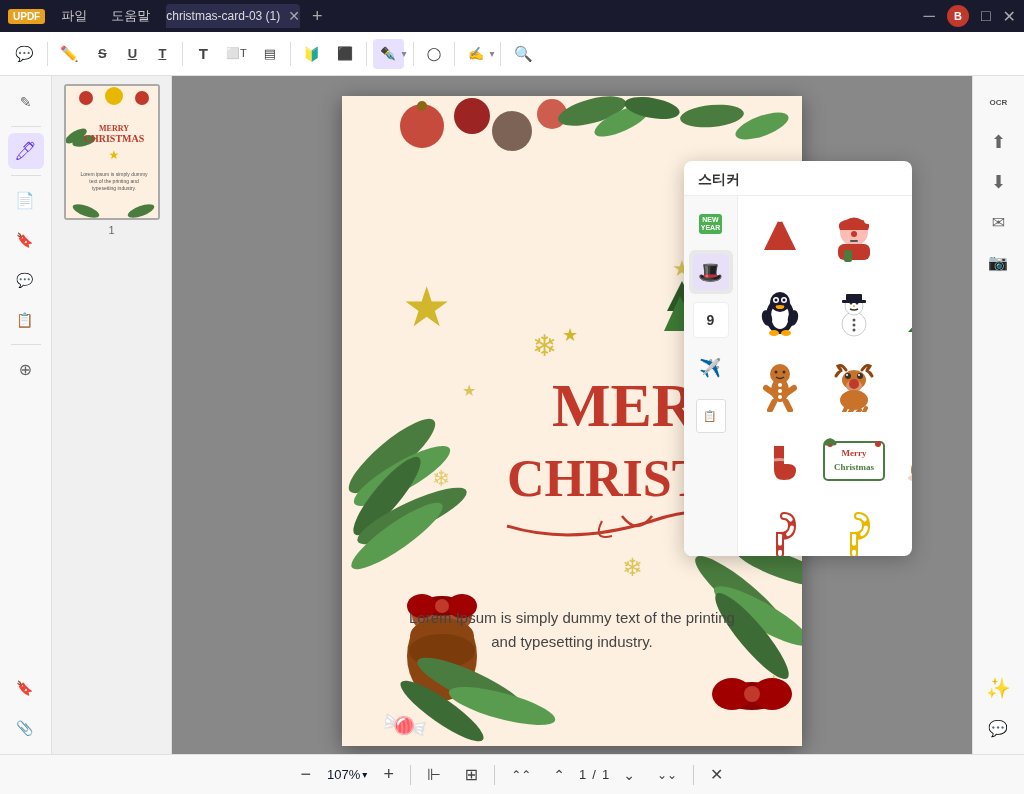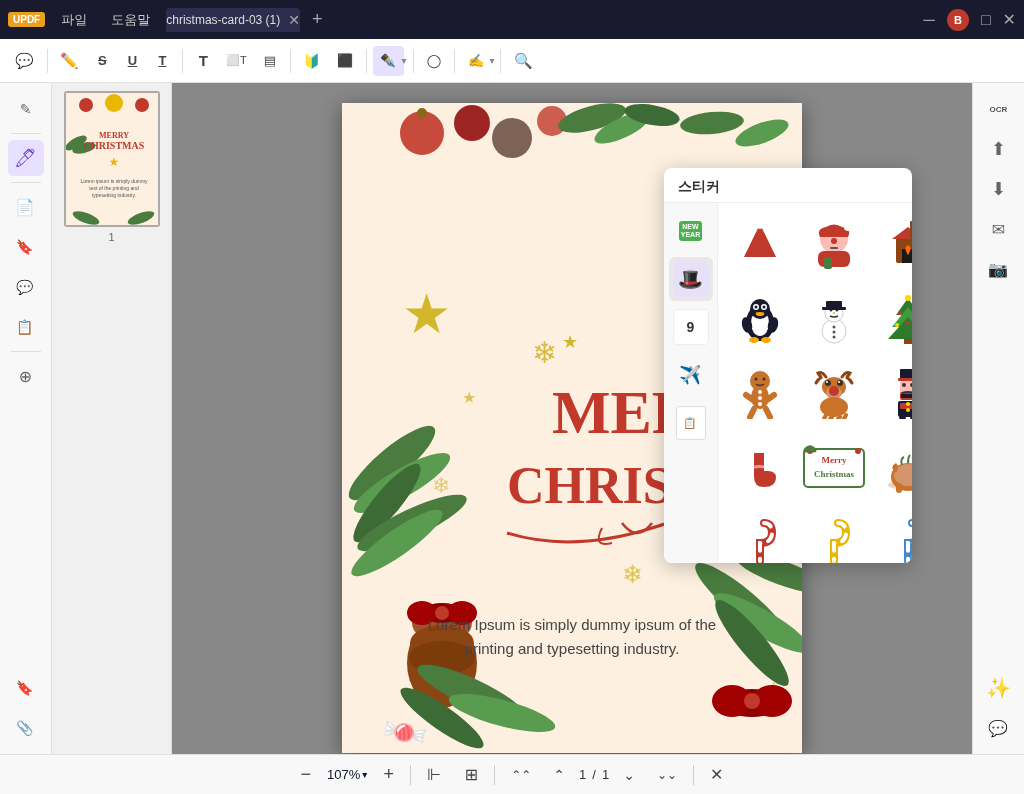--- a/index.html
+++ b/index.html
@@ -1,20 +1,20 @@
 <!DOCTYPE html>
 <html><head>
   <meta charset="utf-8">
   <style>
     * { box-sizing: border-box; margin: 0; padding: 0; }
     body { font-family: 'Segoe UI', Arial, sans-serif; background: #f0f0f0; width: 1024px; height: 794px; overflow: hidden; display: flex; flex-direction: column; }
 
     
     .title-bar {
-      height: 39px;
+      height: 32px;
       background: #1a1a2e;
       display: flex;
       align-items: center;
       padding: 0 8px;
       gap: 8px;
       flex-shrink: 0;
     }
     .title-bar-logo {
       background: #e8a020;
       color: white;
@@ -232,21 +232,21 @@
     .page-nav {
       display: flex; align-items: center; gap: 6px;
       font-size: 13px; color: #333;
     }
 
     
     .sticker-popup {
       position: absolute;
       top: 85px;
       right: 60px;
-      width: 248px;
+      width: 228px;
       background: white;
       border-radius: 8px;
       box-shadow: 0 4px 20px rgba(0,0,0,0.25);
       overflow: hidden;
       z-index: 100;
     }
     .sticker-popup-header {
       padding: 10px 14px 6px;
       font-size: 14px;
       font-weight: bold;
@@ -480,21 +480,21 @@
         <ellipse cx="430" cy="598" rx="20" ry="16" fill="#A00000"></ellipse>
         <circle cx="410" cy="598" r="8" fill="#c0392b"></circle>
 
         <text x="50" y="650" font-size="35" transform="rotate(-30,50,650)">🍬</text>
 
         <text x="220" y="245" font-size="18" fill="#c8a800" opacity="0.8">★</text>
         <text x="350" y="135" font-size="22" fill="#c8a800" opacity="0.7">★</text>
         <text x="120" y="300" font-size="16" fill="#c8a800" opacity="0.6">★</text>
       </svg>
 
-      <div class="lorem-text">Lorem Ipsum is simply dummy ipsum of the printing and typesetting industry.</div>
+      <div class="lorem-text">Lorem Ipsum is simply dummy text of the printing and typesetting industry.</div>
     </div>
 
     <div class="sticker-popup">
       <div class="sticker-popup-header">스티커</div>
       <div class="sticker-popup-body">
 
         <div class="sticker-categories">
 
           <div class="sticker-cat-item">
             <div style="background:#4CAF50;color:white;font-size:7px;font-weight:bold;padding:2px;border-radius:3px;text-align:center;line-height:1.2;">NEW<br>YEAR</div>

